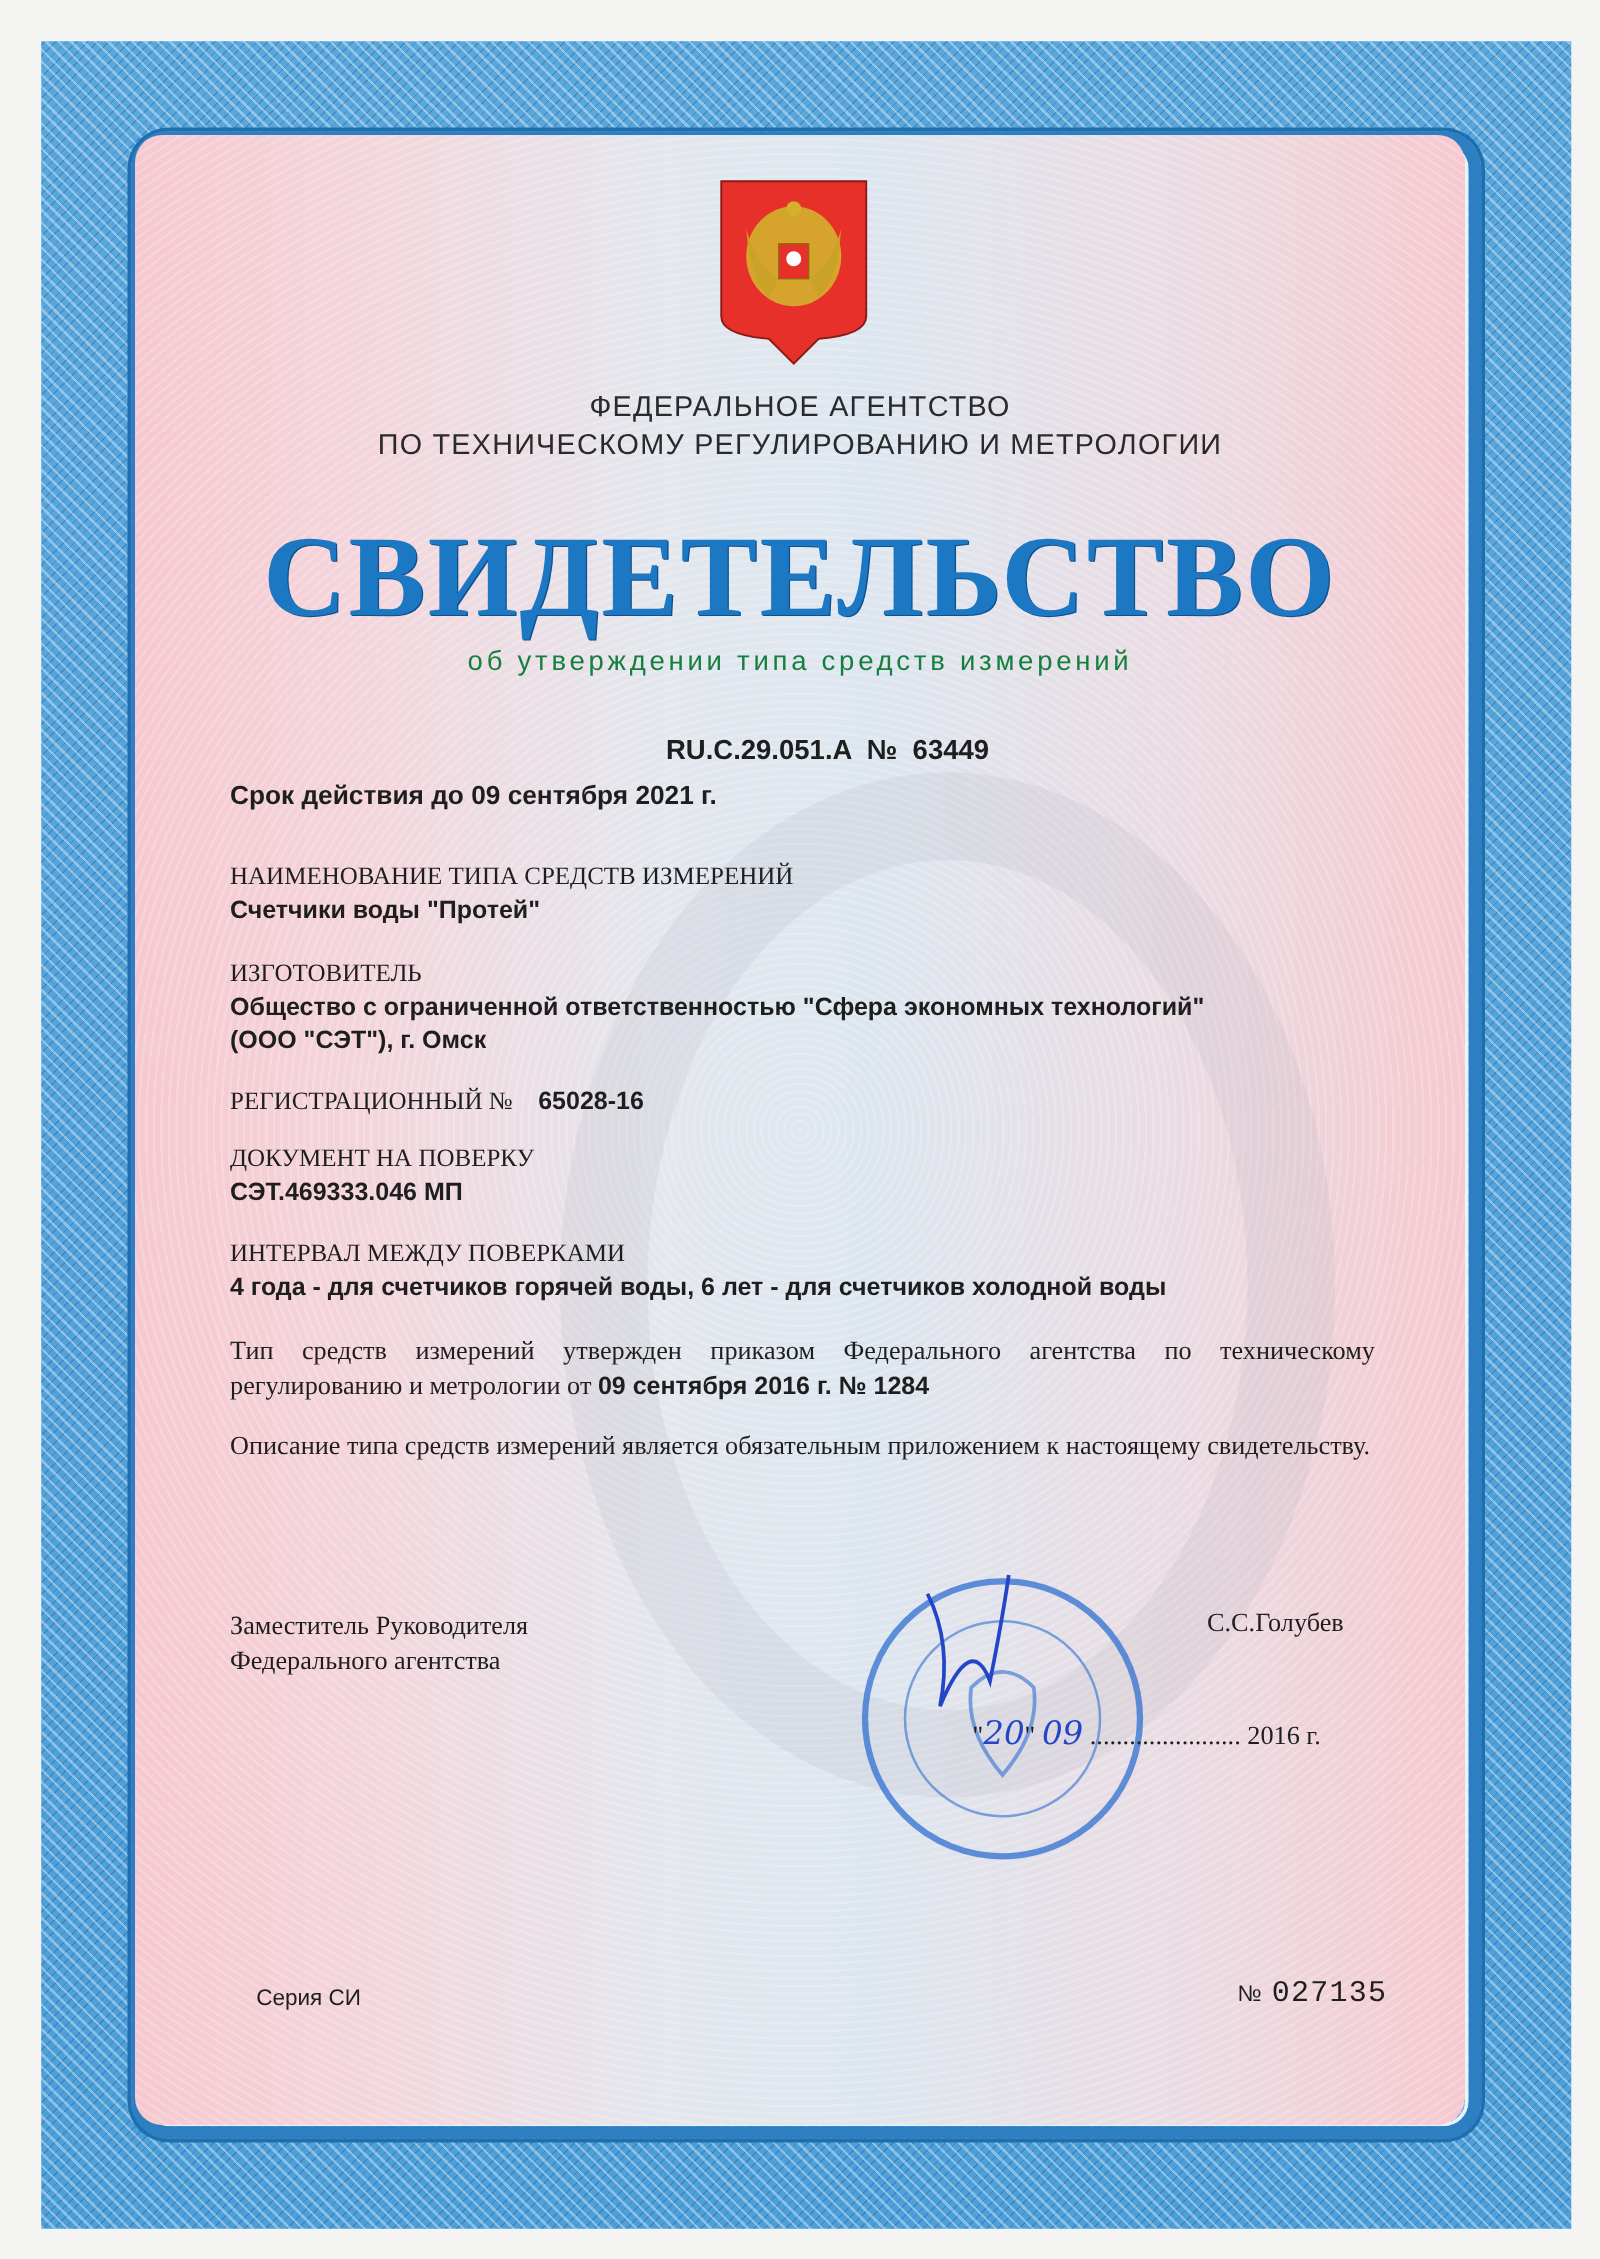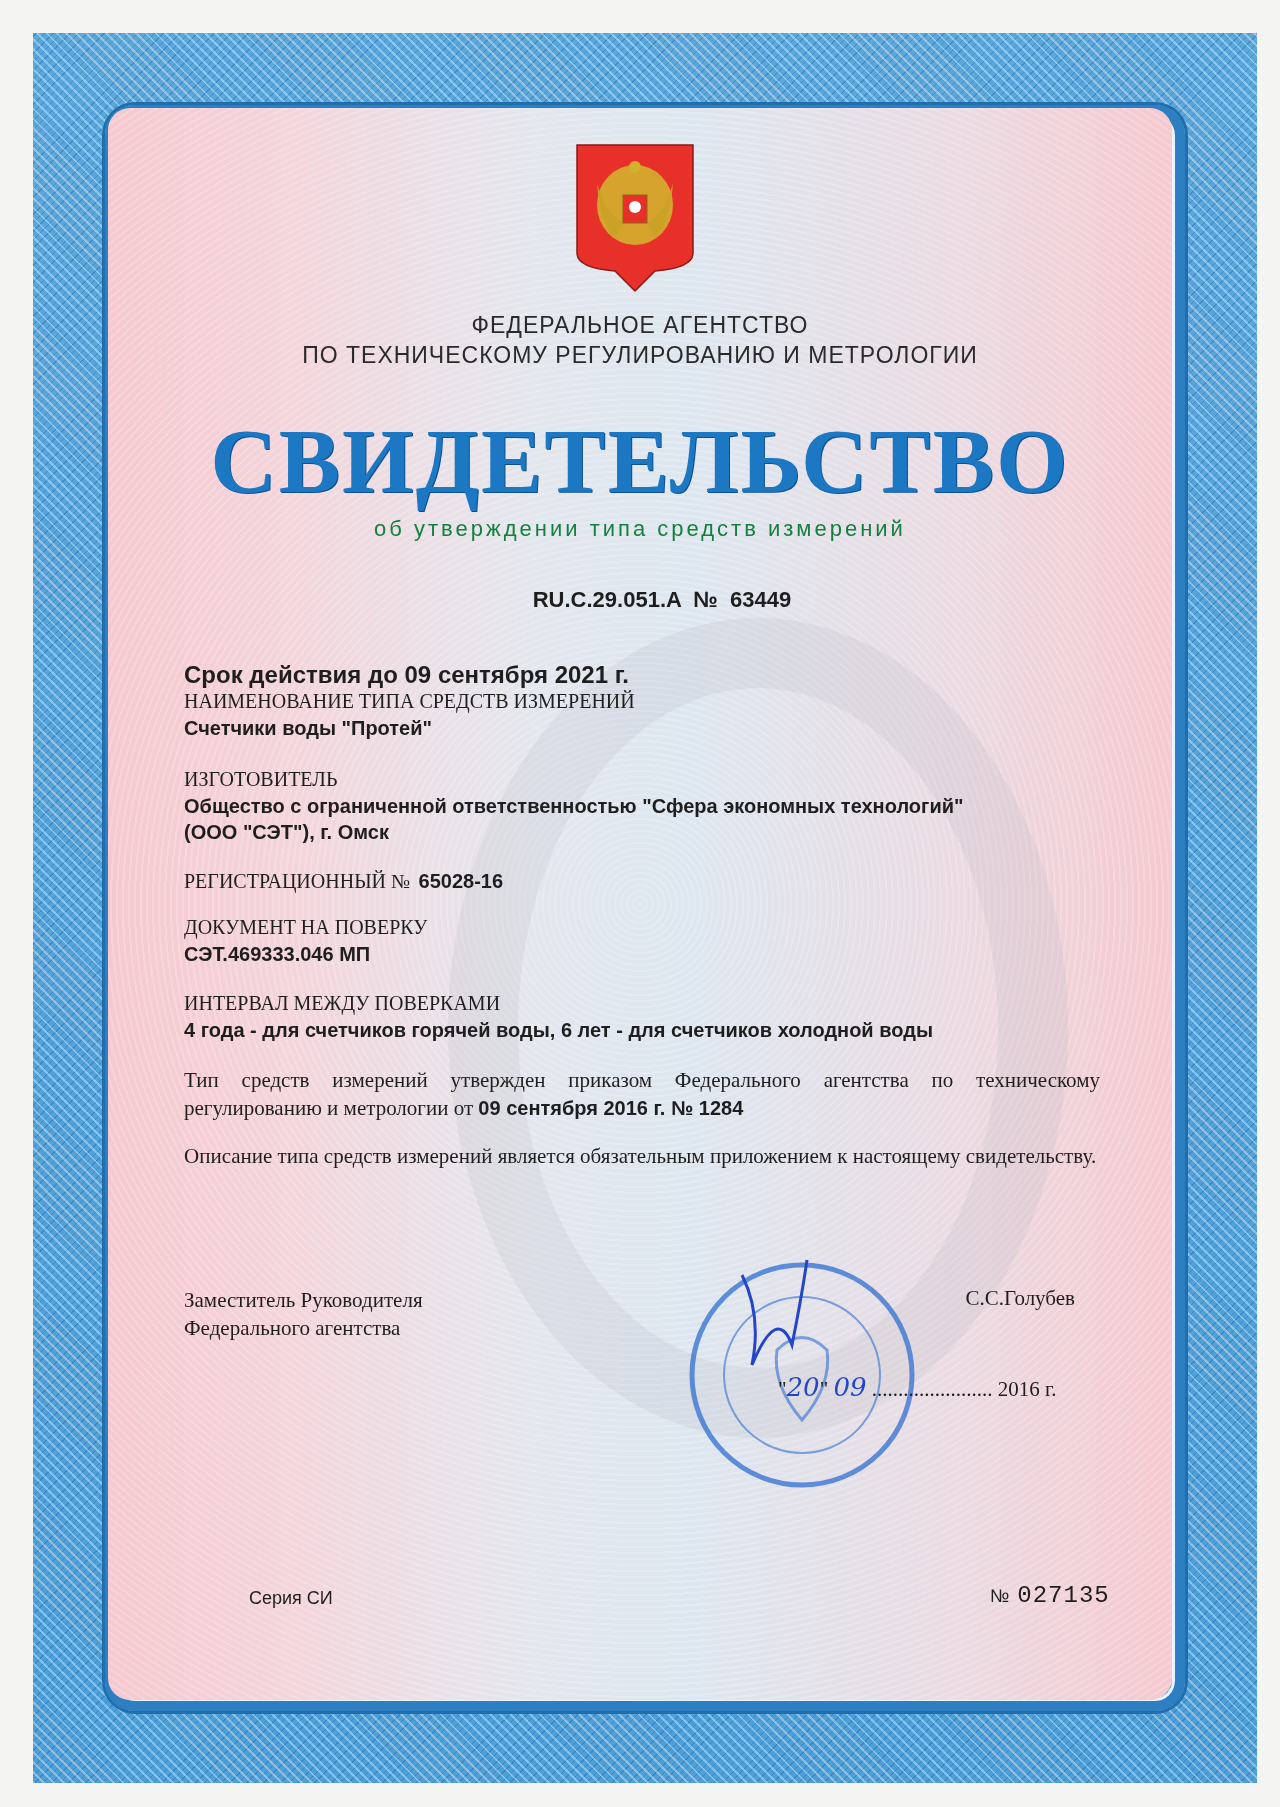--- a/index.html
+++ b/index.html
@@ -27,21 +27,21 @@
   .regnum{position:absolute;left:0;top:587px;width:1280px;text-align:center;font-weight:bold;font-size:22px;color:#1e1e1e;}
   .block{position:absolute;left:184px;width:920px;color:#1e1e1e;}
   .label{font-family:"Liberation Serif",serif;font-size:20px;line-height:27px;}
   .value{font-weight:bold;font-size:20px;line-height:26px;}
   .para{font-family:"Liberation Serif",serif;font-size:21px;line-height:28px;text-align:justify;text-align-last:left;}
   .para b{font-family:"Liberation Sans",sans-serif;font-size:20px;}
   .sign-left{position:absolute;left:184px;top:1286px;font-family:"Liberation Serif",serif;font-size:21px;line-height:28px;color:#1e1e1e;}
   .sign-right{position:absolute;right:205px;top:1286px;font-family:"Liberation Serif",serif;font-size:21px;color:#1e1e1e;}
   .date-line{position:absolute;left:778px;top:1372px;font-family:"Liberation Serif",serif;font-size:21px;color:#1e1e1e;}
   .stamp{position:absolute;left:682px;top:1255px;width:240px;height:240px;}
-  .series{position:absolute;left:205px;top:1588px;font-size:18px;color:#1e1e1e;margin-left:44px;}
+  .series{position:absolute;left:205px;top:1588px;font-size:18px;color:#1e1e1e;}
   .serial{position:absolute;left:990px;top:1582px;font-size:18px;color:#1e1e1e;}
   .serial span.n{font-family:"Liberation Mono",monospace;font-size:24px;font-weight:normal;letter-spacing:1px;margin-left:8px;}
 </style>
 </head>
 <body>
 
 <div class="frame">
   <div class="frame-inner-line"></div>
 </div>
 
@@ -58,35 +58,35 @@
   <circle cx="60" cy="24" r="6" fill="#d4b02c"></circle>
 </svg>
 
 <div class="agency" style="top:312px;">ФЕДЕРАЛЬНОЕ АГЕНТСТВО</div>
 <div class="agency" style="top:342px;">ПО ТЕХНИЧЕСКОМУ РЕГУЛИРОВАНИЮ И МЕТРОЛОГИИ</div>
 
 <div class="title">СВИДЕТЕЛЬСТВО</div>
 <div class="subtitle">об утверждении типа средств измерений</div>
 <div class="regnum" style="white-space:pre;padding-left:22px;">RU.C.29.051.A  №  63449</div>
 
-<div class="block value" style="top:662px;font-size:24px;">Срок действия до  09 сентября 2021 г.</div>
+<div class="block value" style="top:624px;font-size:21px;">Срок действия до  09 сентября 2021 г.</div>
 
 <div class="block" style="top:688px;">
   <div class="label">НАИМЕНОВАНИЕ ТИПА СРЕДСТВ ИЗМЕРЕНИЙ</div>
   <div class="value">Счетчики воды "Протей"</div>
 </div>
 
 <div class="block" style="top:766px;width:820px;">
   <div class="label">ИЗГОТОВИТЕЛЬ</div>
   <div class="value">Общество с ограниченной ответственностью "Сфера экономных технологий" (ООО "СЭТ"), г. Омск</div>
 </div>
 
 <div class="block" style="top:868px;">
   <span class="label">РЕГИСТРАЦИОННЫЙ №</span>
-  <span class="value" style="margin-left:4px;">65028-16</span>
+  <span class="value" style="margin-left:16px;">65028-16</span>
 </div>
 
 <div class="block" style="top:914px;">
   <div class="label">ДОКУМЕНТ НА ПОВЕРКУ</div>
   <div class="value">СЭТ.469333.046 МП</div>
 </div>
 
 <div class="block" style="top:990px;">
   <div class="label">ИНТЕРВАЛ МЕЖДУ ПОВЕРКАМИ</div>
   <div class="value">4 года - для счетчиков горячей воды, 6 лет - для счетчиков холодной воды</div>

